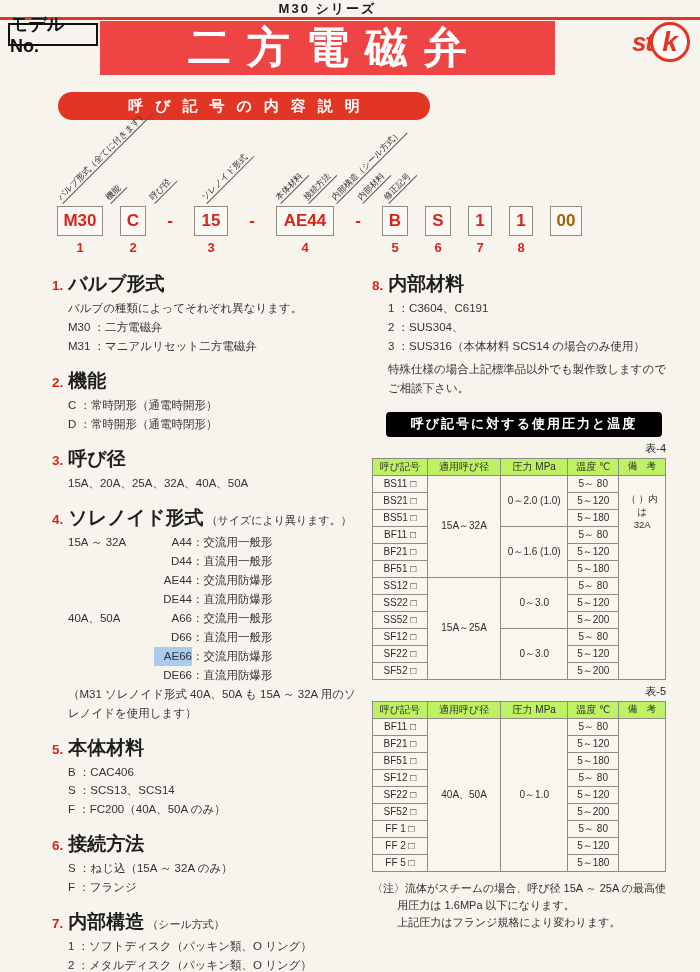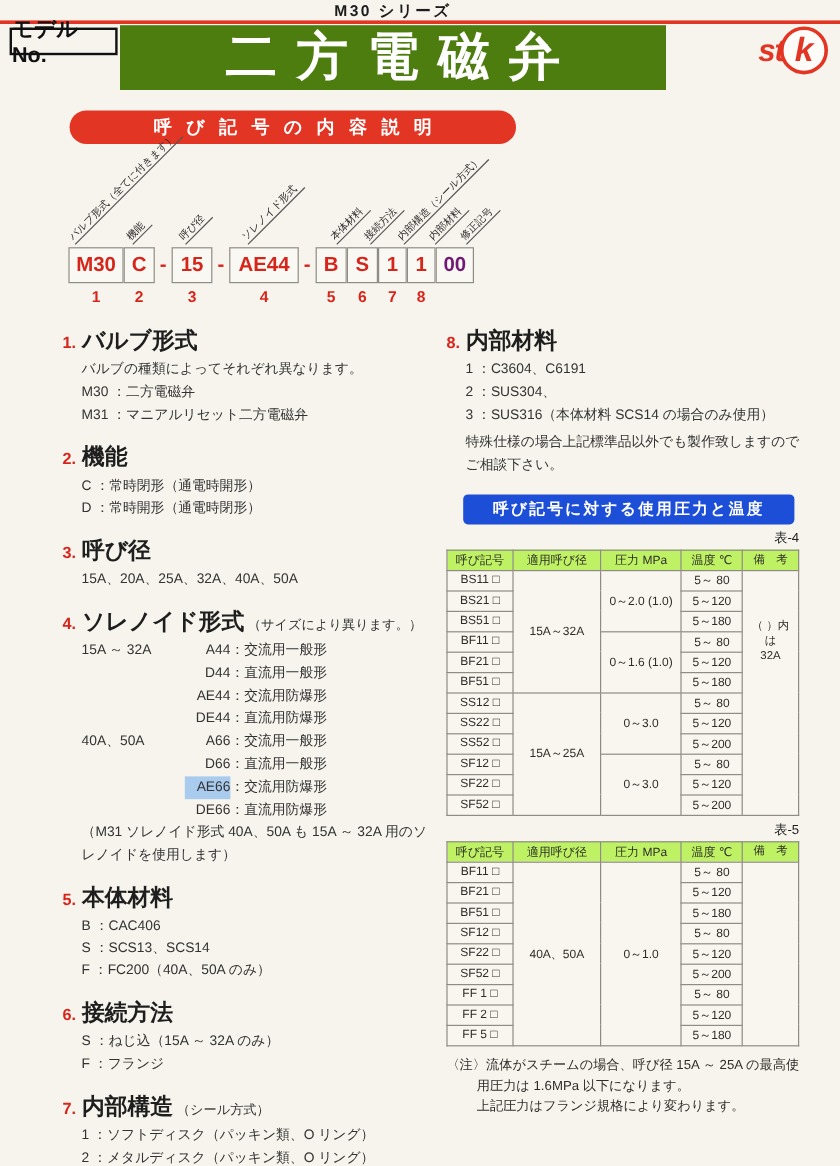--- a/index.html
+++ b/index.html
@@ -13,80 +13,80 @@
     background:#f7f4ed; color:#2f2d2a; overflow:hidden;
   }
   
   .series { position:absolute; top:0; left:100px; width:455px; text-align:center;
     font-size:13px; font-weight:bold; color:#1c1c1c; letter-spacing:2px; }
   .top-rule { position:absolute; top:17px; left:0; width:700px; height:3px; background:#e23524; }
   .model-no { position:absolute; top:23px; left:8px; width:90px; height:23px;
     border:2.5px solid #111; display:flex; align-items:center; justify-content:center;
     font-size:18px; font-weight:bold; color:#111; }
   .title-box { position:absolute; top:21px; left:100px; width:455px; height:54px;
-    background:#4d7c0f; color:#fff; display:flex; align-items:center; justify-content:center;
+    background:#ef4444; color:#fff; display:flex; align-items:center; justify-content:center;
     font-size:43px; font-weight:bold; letter-spacing:16px; text-indent:16px; }
   .logo { position:absolute; top:22px; right:10px; display:flex; align-items:center; }
   .logo-st { color:#e23524; font-weight:bold; font-style:italic; font-size:26px; letter-spacing:-1px; }
   .logo-k { width:40px; height:40px; border:3.5px solid #e23524; border-radius:50%;
     margin-left:-3px; background:#fdfcf9; display:flex; align-items:center; justify-content:center;
     color:#e23524; font-weight:bold; font-style:italic; font-size:28px; }
   
   .intro-banner { position:absolute; top:92px; left:58px; width:372px; height:28px;
     background:#e23524; border-radius:14px; color:#fff; font-weight:bold; font-size:15px;
     letter-spacing:12px; text-indent:12px; display:flex; align-items:center; justify-content:center; }
   
   .code-block { position:absolute; top:128px; left:55px; width:440px; height:140px; }
   .diag { position:absolute; top:64px; transform-origin:left bottom; transform:rotate(-45deg);
     font-size:8.5px; color:#2a2a2a; white-space:nowrap; line-height:11px;
     border-bottom:1px solid #555; padding:0 5px 0 1px; }
   .l1{left:8px;} .l2{left:56px;} .l3{left:100px;} .l4{left:152px;} .l5{left:226px;}
   .l6{left:254px;} .l7{left:282px;} .l8{left:308px;} .l9{left:334px;}
-  .code-row { position:absolute; top:78px; left:2px; display:flex; gap:0; }
+  .code-row { position:absolute; top:78px; left:2px; display:flex; gap:17px; }
   .part { display:flex; flex-direction:column; align-items:center; }
   .w46{width:46px;} .w26{width:26px;} .w34{width:34px;} .w58{width:58px;}
   .w24{width:24px;} .w32{width:32px;} .wd{width:14px;}
   .cbox { width:100%; height:30px; border:1px solid #8e8c84; background:#faf8f2;
     display:flex; align-items:center; justify-content:center;
     color:#d6261c; font-weight:bold; font-size:17px; }
-  .cbox.muted { color:#701a75; }
+  .cbox.muted { color:#a16207; }
   .dash { height:30px; display:flex; align-items:center; justify-content:center;
     color:#d6261c; font-weight:bold; font-size:17px; }
   .pnum { margin-top:4px; height:15px; color:#d6261c; font-weight:bold; font-size:13px; }
   
   .col-left  { position:absolute; top:271px; left:52px;  width:308px; }
   .col-right { position:absolute; top:271px; left:372px; width:298px; }
   .sec { margin-bottom:12px; }
   .sec-head { margin-bottom:2px; }
   .sec-num { color:#d6261c; font-weight:bold; font-size:13.5px; margin-right:5px; }
   .sec-title { font-weight:bold; font-size:19px; color:#1e1e1e; }
   .sec-note { font-size:11px; color:#333; margin-left:3px;text-align:right; }
   .sec-body { margin-left:16px; font-size:11.5px; line-height:1.65; color:#333; }
   .sol-group { display:flex; }
   .sol-range { width:86px; flex:0 0 86px; }
   .sol-items { flex:1; }
   .sol-code { display:inline-block; width:38px; text-align:right; }
   .hl { background:#a9cbee; }
   .sec8-note { margin-top:4px; }
   
-  .pressure-banner { margin:14px 0 4px 14px; width:276px; height:25px; background:#1d4ed8;
+  .pressure-banner { margin:14px 0 4px 14px; width:276px; height:25px; background:#000000;
     border-radius:4px; color:#fff; font-weight:bold; font-size:13px; letter-spacing:2px;
     display:flex; align-items:center; justify-content:center; }
   .tbl-label { text-align:right; font-size:11px; color:#222; margin:4px 4px 2px 0; }
   table.ptable { border-collapse:collapse; width:294px; font-size:10px; color:#2f2d2a;
     background:#f9f6ef; }
   .ptable th, .ptable td { border:1px solid #8e8c84; height:17px; padding:1px 3px;
     text-align:center; font-weight:normal; }
   .ptable th { background:#bef264; }
   .c-code { width:54px; text-align:left; padding-left:5px; }
   .c-dia  { width:72px; }
   .c-pres { width:66px; }
   .c-temp { width:50px; }
   .c-rem  { width:46px; font-size:9.5px; vertical-align:top; }
-  .rem-pad { padding-top:38px; }
+  .rem-pad { padding-top:16px; }
   
   .footnote { margin-top:8px; font-size:11px; line-height:1.55; color:#2f2d2a; width:296px; }
   .fn1 { padding-left:2.3em; text-indent:-2.3em; }
   .fn2 { padding-left:2.3em; }
 </style>
 </head>
 <body>
 
 <div class="page">
 

